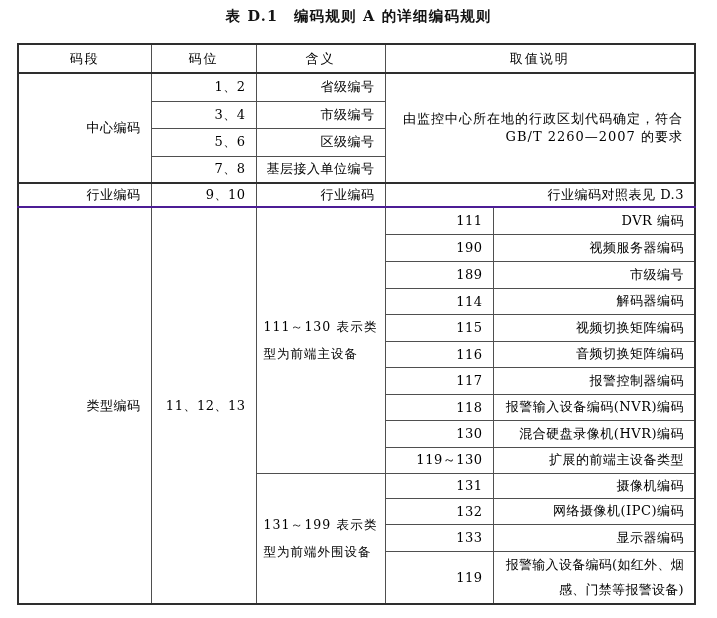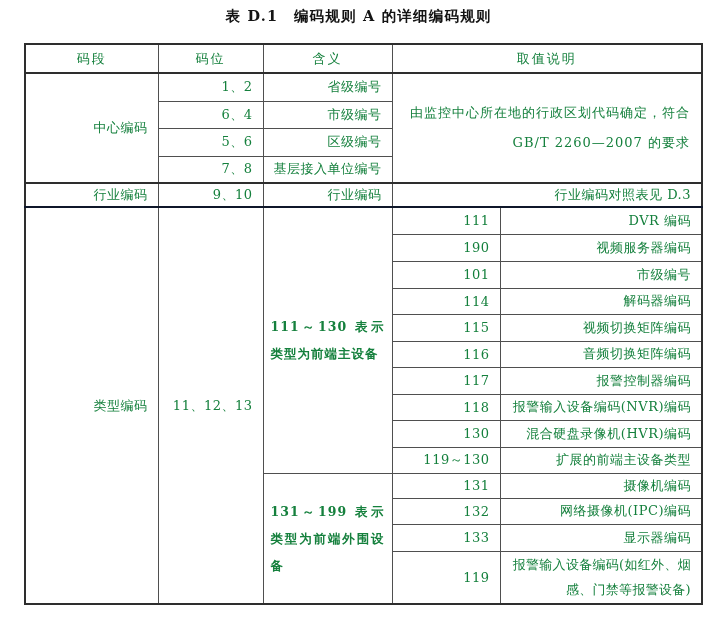--- a/index.html
+++ b/index.html
@@ -9,23 +9,23 @@
     color:#1c1c1c;
     -webkit-font-smoothing:antialiased;
   }
   .doc{position:relative;width:717px;height:618px;background:#fff;}
   .title{
     position:absolute;top:7px;left:0;width:100%;
     text-align:center;font-weight:bold;font-size:14.5px;letter-spacing:1.2px;
     color:#141414;
   }
   table.rules{
-    position:absolute;left:24px;top:43px;width:677px;
+    position:absolute;left:17px;top:43px;width:677px;
     border-collapse:collapse;table-layout:fixed;
-    font-size:13px;color:#15803d;
+    font-size:13px;color:#000000;
     border:2px solid #2e2e2e;
   }
   .rules th,.rules td{
     border:1px solid #4f4f4f;
     padding:0 10px;
     font-weight:normal;
     vertical-align:middle;
     text-align:right;
     overflow:hidden;
     letter-spacing:0.5px;
@@ -33,34 +33,33 @@
   .rules th{
     text-align:center;
     height:27px;
     border-bottom:2px solid #2e2e2e;
     letter-spacing:2px;
   }
   .h24{height:24px}.h25{height:25px}.h26{height:26px}
   .h27{height:27px}.h28{height:28px}.h53{height:53px}
   tr.industry td{
     border-top:2px solid #2e2e2e;
-    border-bottom:2px solid #0f172a;
+    border-bottom:2px solid #4c1d95;
   }
   td.desc-multi{
-    line-height:30px;
+    line-height:18px;
     letter-spacing:1px;
     padding:0 11px;
   }
   td.group-meaning{
     text-align:justify;
     font-size:12.5px;
     letter-spacing:1px;
     line-height:27px;
     padding:0 7px;
-    font-weight:bold;
   }
   td.desc-134{
     line-height:25px;
     letter-spacing:0.3px;
   }
 </style>
 </head>
 <body>
 
 <div class="doc">
@@ -84,21 +83,21 @@
       <th colspan="2">取值说明</th>
     </tr>
 
     <tr class="h28">
       <td rowspan="4">中心编码</td>
       <td>1、2</td>
       <td>省级编号</td>
       <td rowspan="4" colspan="2" class="desc-multi">由监控中心所在地的行政区划代码确定，符合 GB/T 2260—2007 的要求</td>
     </tr>
     <tr class="h27">
-      <td>6、4</td>
+      <td>3、4</td>
       <td>市级编号</td>
     </tr>
     <tr class="h28">
       <td>5、6</td>
       <td>区级编号</td>
     </tr>
     <tr class="h27">
       <td>7、8</td>
       <td>基层接入单位编号</td>
     </tr>
@@ -115,21 +114,21 @@
       <td rowspan="14">11、12、13</td>
       <td rowspan="10" class="group-meaning">111～130 表示类型为前端主设备</td>
       <td>111</td>
       <td>DVR 编码</td>
     </tr>
     <tr class="h27">
       <td>190</td>
       <td>视频服务器编码</td>
     </tr>
     <tr class="h27">
-      <td>101</td>
+      <td>189</td>
       <td>市级编号</td>
     </tr>
     <tr class="h26">
       <td>114</td>
       <td>解码器编码</td>
     </tr>
     <tr class="h27">
       <td>115</td>
       <td>视频切换矩阵编码</td>
     </tr>

